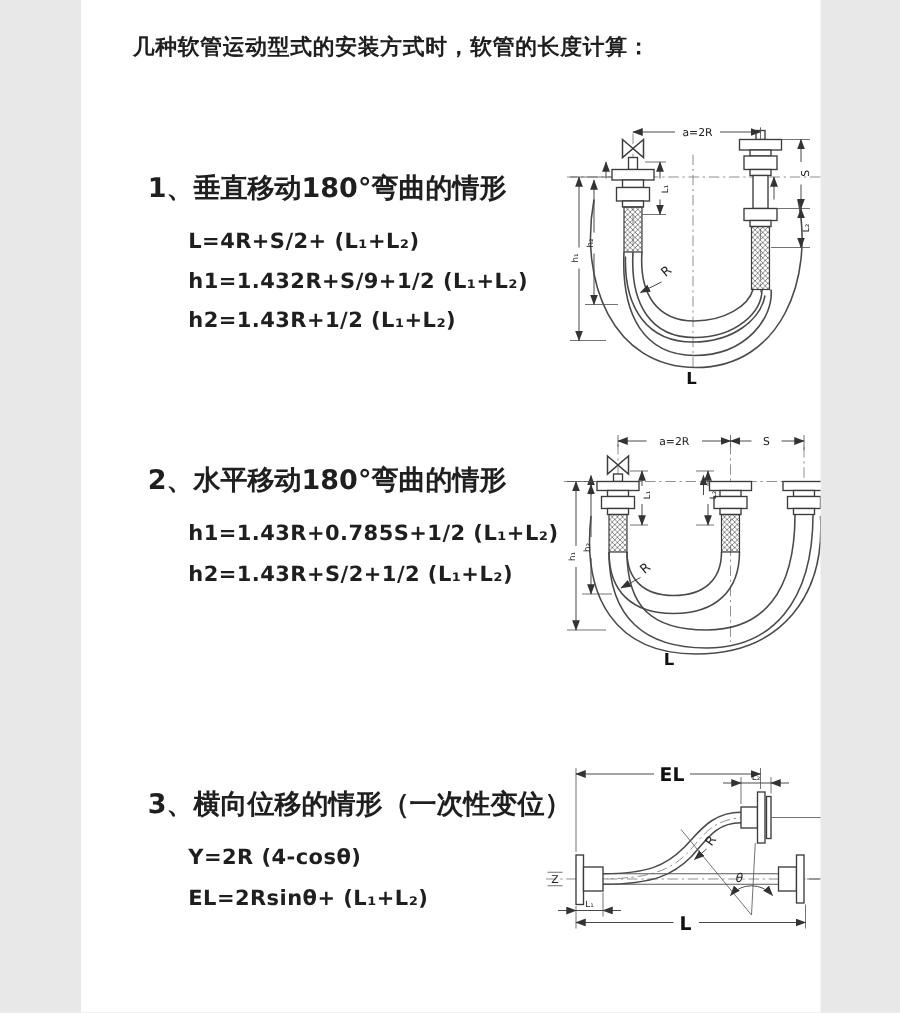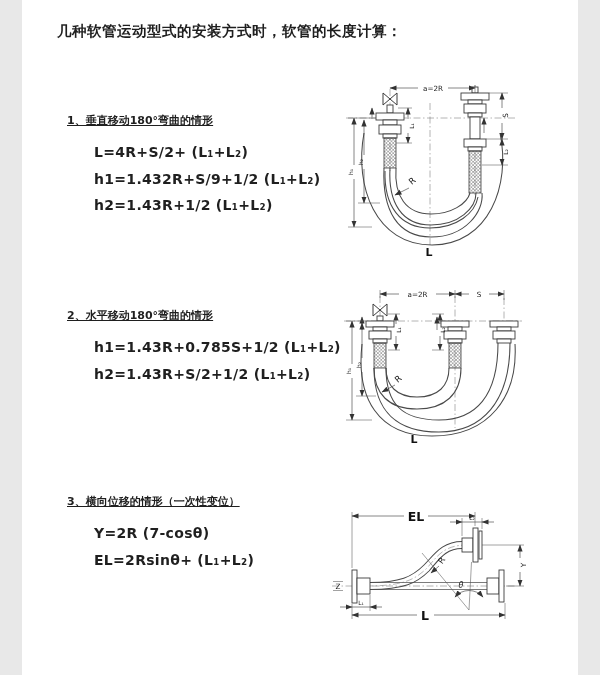--- a/index.html
+++ b/index.html
@@ -1,26 +1,26 @@
 <!DOCTYPE html>
 <html><head>
 <meta charset="utf-8">
 <style>
   html,body{margin:0;padding:0;background:#e8e8e8;}
   .page{
-    position:relative;width:556px;height:675px;background:#ffffff;
+    position:relative;width:493px;height:675px;background:#ffffff;
     font-family:"DejaVu Sans","Liberation Sans",sans-serif;color:#1f1f1f;
     overflow:hidden;margin:0 auto;
   }
   .title{
     position:absolute;left:35px;top:22px;font-size:14.5px;font-weight:700;
     letter-spacing:0.5px;white-space:nowrap;
   }
   .sec{position:absolute;left:45px;}
-  .sec-heading{font-size:11px;font-weight:700;white-space:nowrap;text-decoration:underline;}
+  .sec-heading{font-size:18px;font-weight:700;white-space:nowrap;}
   .formulas{margin-top:11px;padding-left:27px;}
   .formula{font-size:14px;font-weight:700;line-height:26.5px;letter-spacing:0.3px;white-space:nowrap;}
   svg{position:absolute;overflow:visible;}
   .ol{fill:none;stroke:#3c3c3c;stroke-width:1;}
   .fit{fill:#ffffff;stroke:#3c3c3c;stroke-width:0.9;}
   .braid{fill:url(#hb1);stroke:#3c3c3c;stroke-width:0.8;}
   .hose{fill:none;stroke:#4a4a4a;stroke-width:1.05;}
   .hosethin{fill:none;stroke:#5a5a5a;stroke-width:0.8;}
   .dim{fill:none;stroke:#444;stroke-width:0.65;}
   .ext{fill:none;stroke:#555;stroke-width:0.55;}
@@ -49,24 +49,24 @@
   </div>
 
   <div class="sec" style="top:308px">
     <div class="sec-heading">2、水平移动180°弯曲的情形</div>
     <div class="formulas">
       <div class="formula">h1=1.43R+0.785S+1/2 (L₁+L₂)</div>
       <div class="formula">h2=1.43R+S/2+1/2 (L₁+L₂)</div>
     </div>
   </div>
 
-  <div class="sec" style="top:494px">
+  <div class="sec" style="top:524px">
     <div class="sec-heading">3、横向位移的情形（一次性变位）</div>
     <div class="formulas">
-      <div class="formula">Y=2R (7-cosθ)</div>
+      <div class="formula">Y=2R (4-cosθ)</div>
       <div class="formula">EL=2Rsinθ+ (L₁+L₂)</div>
     </div>
   </div>
 
   <svg style="left:310px;top:75px" width="290" height="190" viewBox="0 0 290 190">
     <defs>
       <marker id="ar1" markerWidth="8" markerHeight="8" refX="6.5" refY="2.6" orient="auto-start-reverse" markerUnits="userSpaceOnUse">
         <path d="M0,0 L7,2.6 L0,5.2 Z" fill="#333"></path>
       </marker>
       <pattern id="hb1" width="3.4" height="3.4" patternUnits="userSpaceOnUse">

